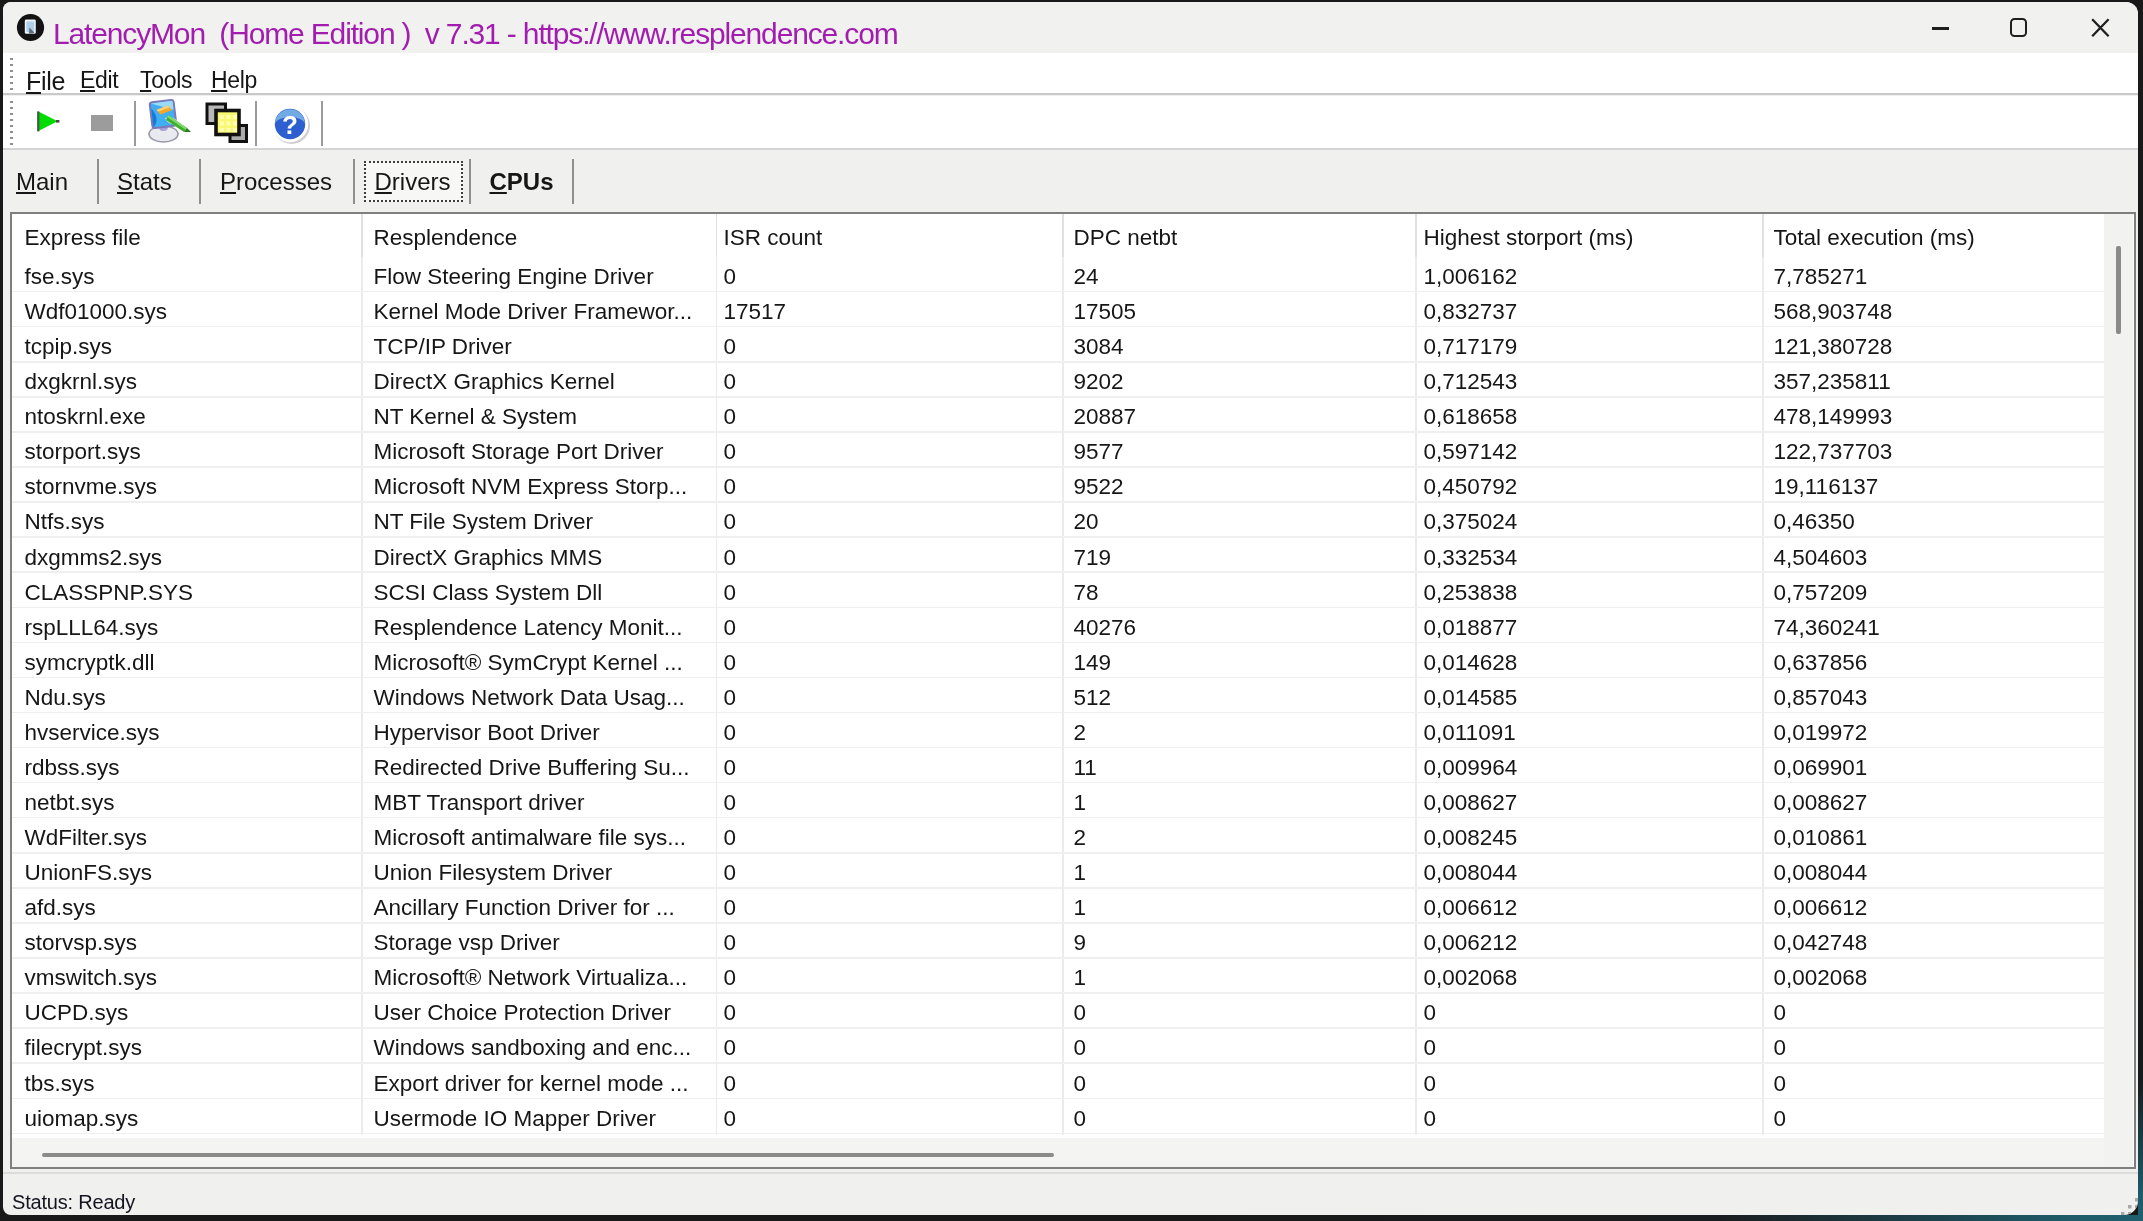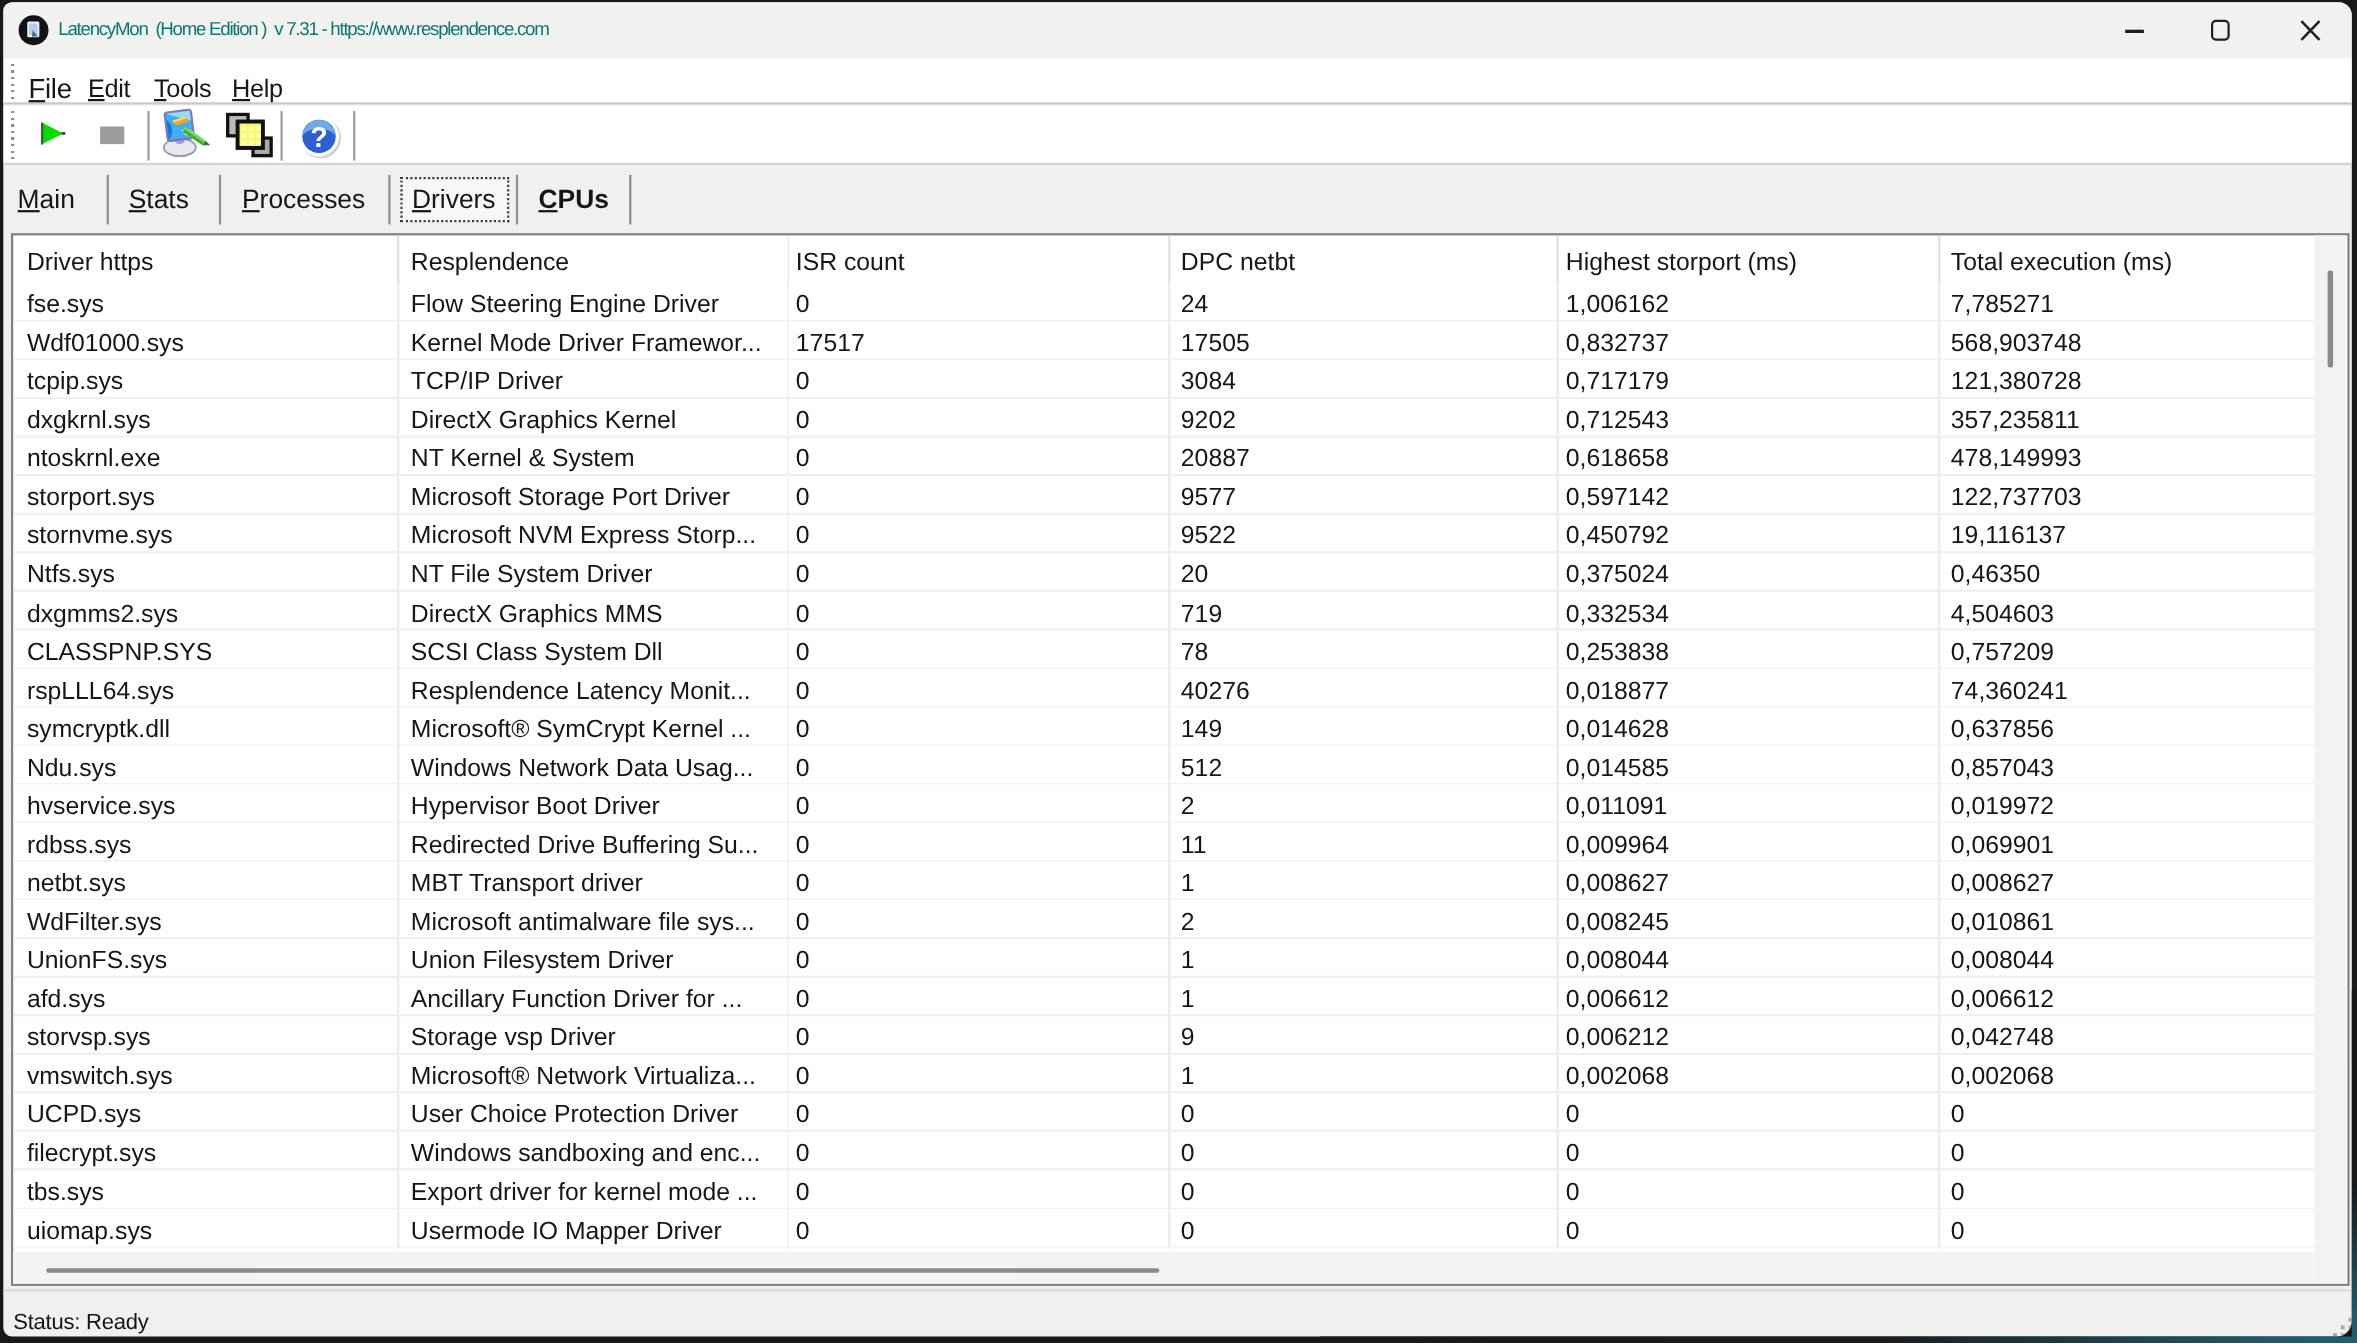--- a/index.html
+++ b/index.html
@@ -14,21 +14,21 @@
 </style></head><body>
 <div id="win">
 
 <div style="position:absolute;left:0;top:0;width:2135px;height:51px;background:#f1f1f0;"></div>
 <svg style="position:absolute;left:13px;top:11px" width="29" height="29" viewBox="0 0 29 29">
  <circle cx="14.5" cy="14.5" r="13.6" fill="#131313"></circle>
  <rect x="8.8" y="6.6" width="11" height="14.2" rx="1.4" fill="#eef3f7"></rect>
  <rect x="10.4" y="8.4" width="7.8" height="10.6" rx="0.6" fill="#aed0ea"></rect>
  <path d="M13.5 14.5 L18.6 20 L13 20.5 Z" fill="#5d6a76"></path>
 </svg>
-<div class="t" style="left:50px;top:14.8px;font-size:17px;letter-spacing:-1.15px;color:#0f766e;">LatencyMon&nbsp; (Home Edition )&nbsp; v 7.31 - https://www.resplendence.com</div>
+<div class="t" style="left:50px;top:14.8px;font-size:30px;letter-spacing:-1.15px;color:#a21caf;">LatencyMon&nbsp; (Home Edition )&nbsp; v 7.31 - https://www.resplendence.com</div>
 <div style="position:absolute;left:1928.5px;top:25px;width:17px;height:2.5px;background:#1f1f1f;"></div>
 <div style="position:absolute;left:2006.6px;top:16.4px;width:13.8px;height:14.6px;border:2.3px solid #1f1f1f;border-radius:4.5px;box-sizing:content-box;"></div>
 <svg style="position:absolute;left:2088px;top:15.5px" width="19" height="20" viewBox="0 0 19 20">
  <path d="M1.2 1.2 L17.6 18.2 M17.6 1.2 L1.2 18.2" stroke="#1f1f1f" stroke-width="2.3" fill="none"></path>
 </svg>
 
 <div style="position:absolute;left:0;top:51px;width:2135px;height:41px;background:#ffffff;"></div>
 <div style="position:absolute;left:0;top:91px;width:2135px;height:2px;background:#c9c9c9;"></div>
 <div class="grip" style="left:7px;top:56px;height:33px;"></div>
 <div class="t" style="left:23px;top:65px;font-size:25px;letter-spacing:-0.3px;"><span class="u">F</span>ile</div>
@@ -103,21 +103,21 @@
 <div class="t" style="left:217px;top:165.9px;font-size:24px;"><span class="u">P</span>rocesses</div>
 <div class="t" style="left:371.5px;top:165.9px;font-size:24px;"><span class="u">D</span>rivers</div>
 <div class="t" style="left:486.5px;top:165.9px;font-size:24px;font-weight:bold;"><span class="u">C</span>PUs</div>
 
 <div style="position:absolute;left:7px;top:209.5px;width:2126px;height:957px;background:#ffffff;border:2px solid #7f7f7f;box-sizing:border-box;"></div>
 <div class="vl" style="left:358px;top:211.5px;height:43px;background:#e0e0e0;"></div>
 <div class="vl" style="left:712.5px;top:211.5px;height:43px;background:#e0e0e0;"></div>
 <div class="vl" style="left:1059px;top:211.5px;height:43px;background:#e0e0e0;"></div>
 <div class="vl" style="left:1412px;top:211.5px;height:43px;background:#e0e0e0;"></div>
 <div class="vl" style="left:1759px;top:211.5px;height:43px;background:#e0e0e0;"></div>
-<div class="t" style="left:21.5px;top:223.2px;font-size:22.5px;">Driver https</div>
+<div class="t" style="left:21.5px;top:223.2px;font-size:22.5px;">Express file</div>
 <div class="t" style="left:370.5px;top:223.2px;font-size:22.5px;">Resplendence</div>
 <div class="t" style="left:720.5px;top:223.2px;font-size:22.5px;">ISR count</div>
 <div class="t" style="left:1070.5px;top:223.2px;font-size:22.5px;">DPC netbt</div>
 <div class="t" style="left:1420.5px;top:223.2px;font-size:22.5px;">Highest storport (ms)</div>
 <div class="t" style="left:1770.5px;top:223.2px;font-size:22.5px;">Total execution (ms)</div>
 <div class="vl" style="left:358px;top:254.5px;height:878px;"></div>
 <div class="vl" style="left:712.5px;top:254.5px;height:878px;"></div>
 <div class="vl" style="left:1059px;top:254.5px;height:878px;"></div>
 <div class="vl" style="left:1412px;top:254.5px;height:878px;"></div>
 <div class="vl" style="left:1759px;top:254.5px;height:878px;"></div>

